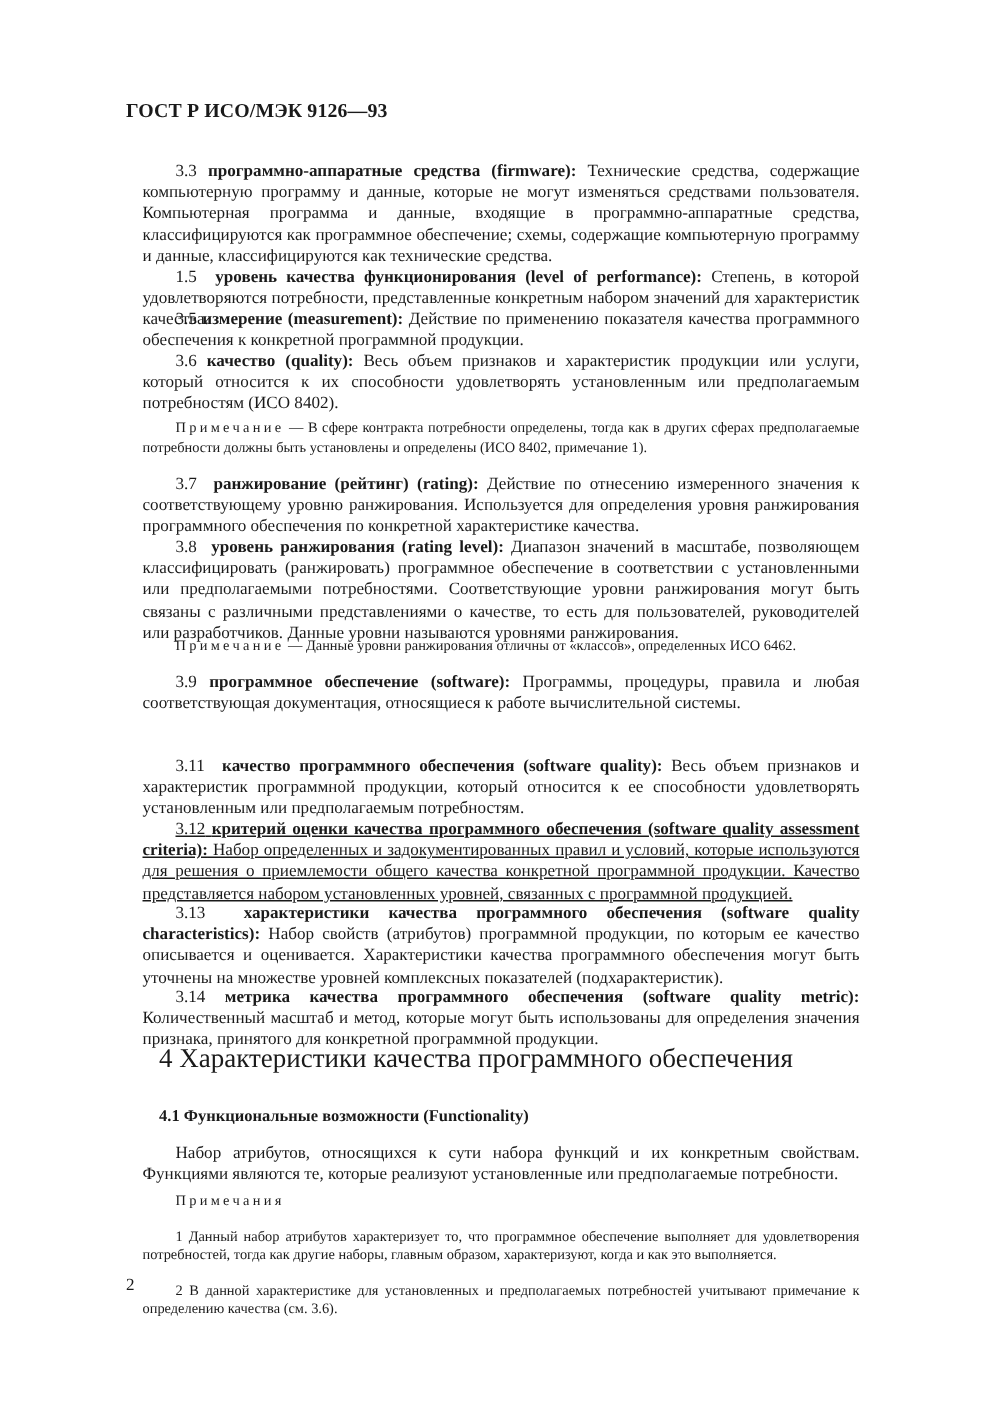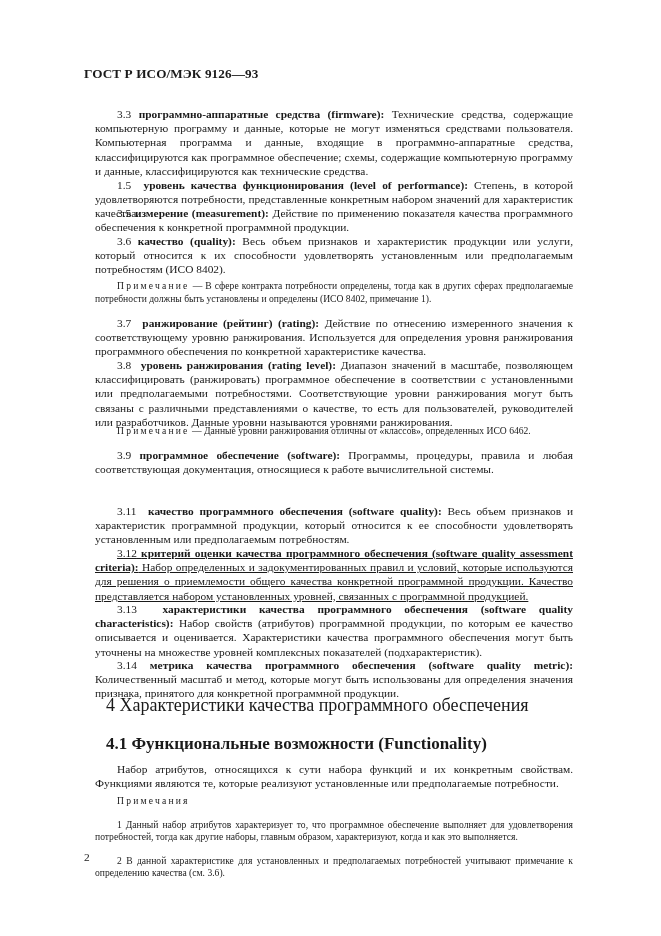--- a/index.html
+++ b/index.html
@@ -7,21 +7,21 @@
          font-family: "Liberation Serif", serif; color: #1a1a1a; }
   .page { position: absolute; left: 0; top: 0; width: 661px; height: 836px; }
   .hdr { position: absolute; left: 84px; top: 66px; font-weight: bold; font-size: 13.2px; letter-spacing: 0.1px; }
   p { margin: 11px; font-size: 11.4px; line-height: 14.2px; text-align: justify; text-align-last: left; }
   p.ind { text-indent: 22px; }
   p b { font-weight: bold; }
   .note { font-size: 9.6px; line-height: 12.6px; text-align: justify; }
   .note.ind { text-indent: 22px; }
   .sp { letter-spacing: 2.2px; }
   .h2 { font-weight: normal; font-size: 18px; padding-left: 22px; }
-  .sub { font-weight: bold; font-size: 17px; padding-left: 22px; line-height: 14.2px; }
+  .sub { font-weight: bold; font-size: 11px; padding-left: 22px; line-height: 14.2px; }
   .pn { position: absolute; left: 84px; top: 851px; font-size: 11.4px; }
   .blk { position: absolute; left: 84px; width: 500px; }
 </style>
 </head>
 <body>
 
 <div class="page">
 
   <div class="hdr">ГОСТ Р ИСО/МЭК 9126—93</div>
 

